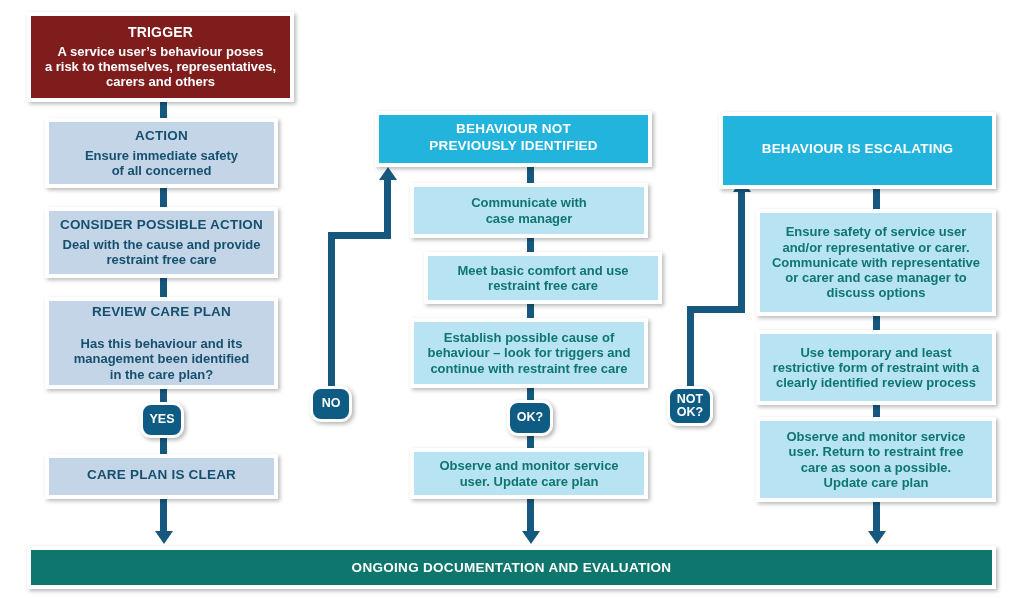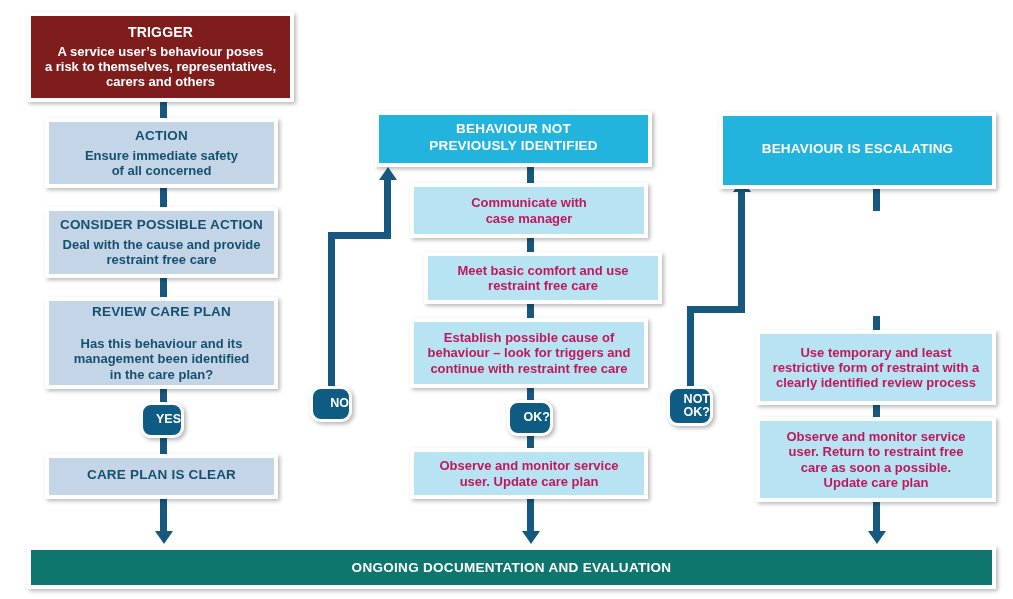--- a/index.html
+++ b/index.html
@@ -62,21 +62,21 @@
   .box--cyan {
     background: #22b4dc;
     color: #ffffff;
   }
   .box--cyan .ttl { font-size: 13.5px; margin-bottom: 3px; line-height: 1.2; }
   .box--cyan .bdy { font-size: 13px; }
 
   
   .box--lightcyan {
     background: #b7e3f2;
-    color: #be185d;
+    color: #0f766e;
   }
   .box--lightcyan .bdy { font-size: 13px; }
 
   
   .box--banner {
     background: #0f766e;
     color: #ffffff;
     text-align: right;
   }
   .box--banner .ttl { font-size: 13.5px; letter-spacing: 0.3px; }
@@ -84,21 +84,21 @@
   
   .pill {
     position: absolute;
     box-sizing: border-box;
     background: #0e5c84;
     color: #ffffff;
     border: 3px solid #ffffff;
     border-radius: 11px;
     display: flex;
     align-items: center;
-    justify-content: flex-end;
+    justify-content: center;
     text-align: center;
     font-weight: bold;
     font-size: 12.5px;
     line-height: 1.05;
     box-shadow: 2px 2px 4px rgba(0,0,0,0.30);
     z-index: 20;
   }
 
   
   .vline {
@@ -237,20 +237,27 @@
 
   <div class="pill" style="left:667px; top:386px; width:46px; height:40px;">
     <span style="white-space:pre-line;">NOT
 OK?</span>
   </div>
 
   <div class="box box--cyan" style="left:719px; top:112px; width:277px; height:77px;">
     <div class="ttl">BEHAVIOUR IS ESCALATING</div>
   </div>
 
+  <div class="box box--lightcyan" style="left:756px; top:209px; width:240px; height:107px;">
+    <div class="bdy" style="white-space:pre-line;">Ensure safety of service user
+and/or representative or carer.
+Communicate with representative
+or carer and case manager to
+discuss options</div>
+  </div>
 
   <div class="box box--lightcyan" style="left:756px; top:330px; width:240px; height:75px;">
     <div class="bdy" style="white-space:pre-line;">Use temporary and least
 restrictive form of restraint with a
 clearly identified review process</div>
   </div>
 
   <div class="box box--lightcyan" style="left:756px; top:417px; width:240px; height:85px;">
     <div class="bdy" style="white-space:pre-line;">Observe and monitor service
 user. Return to restraint free

